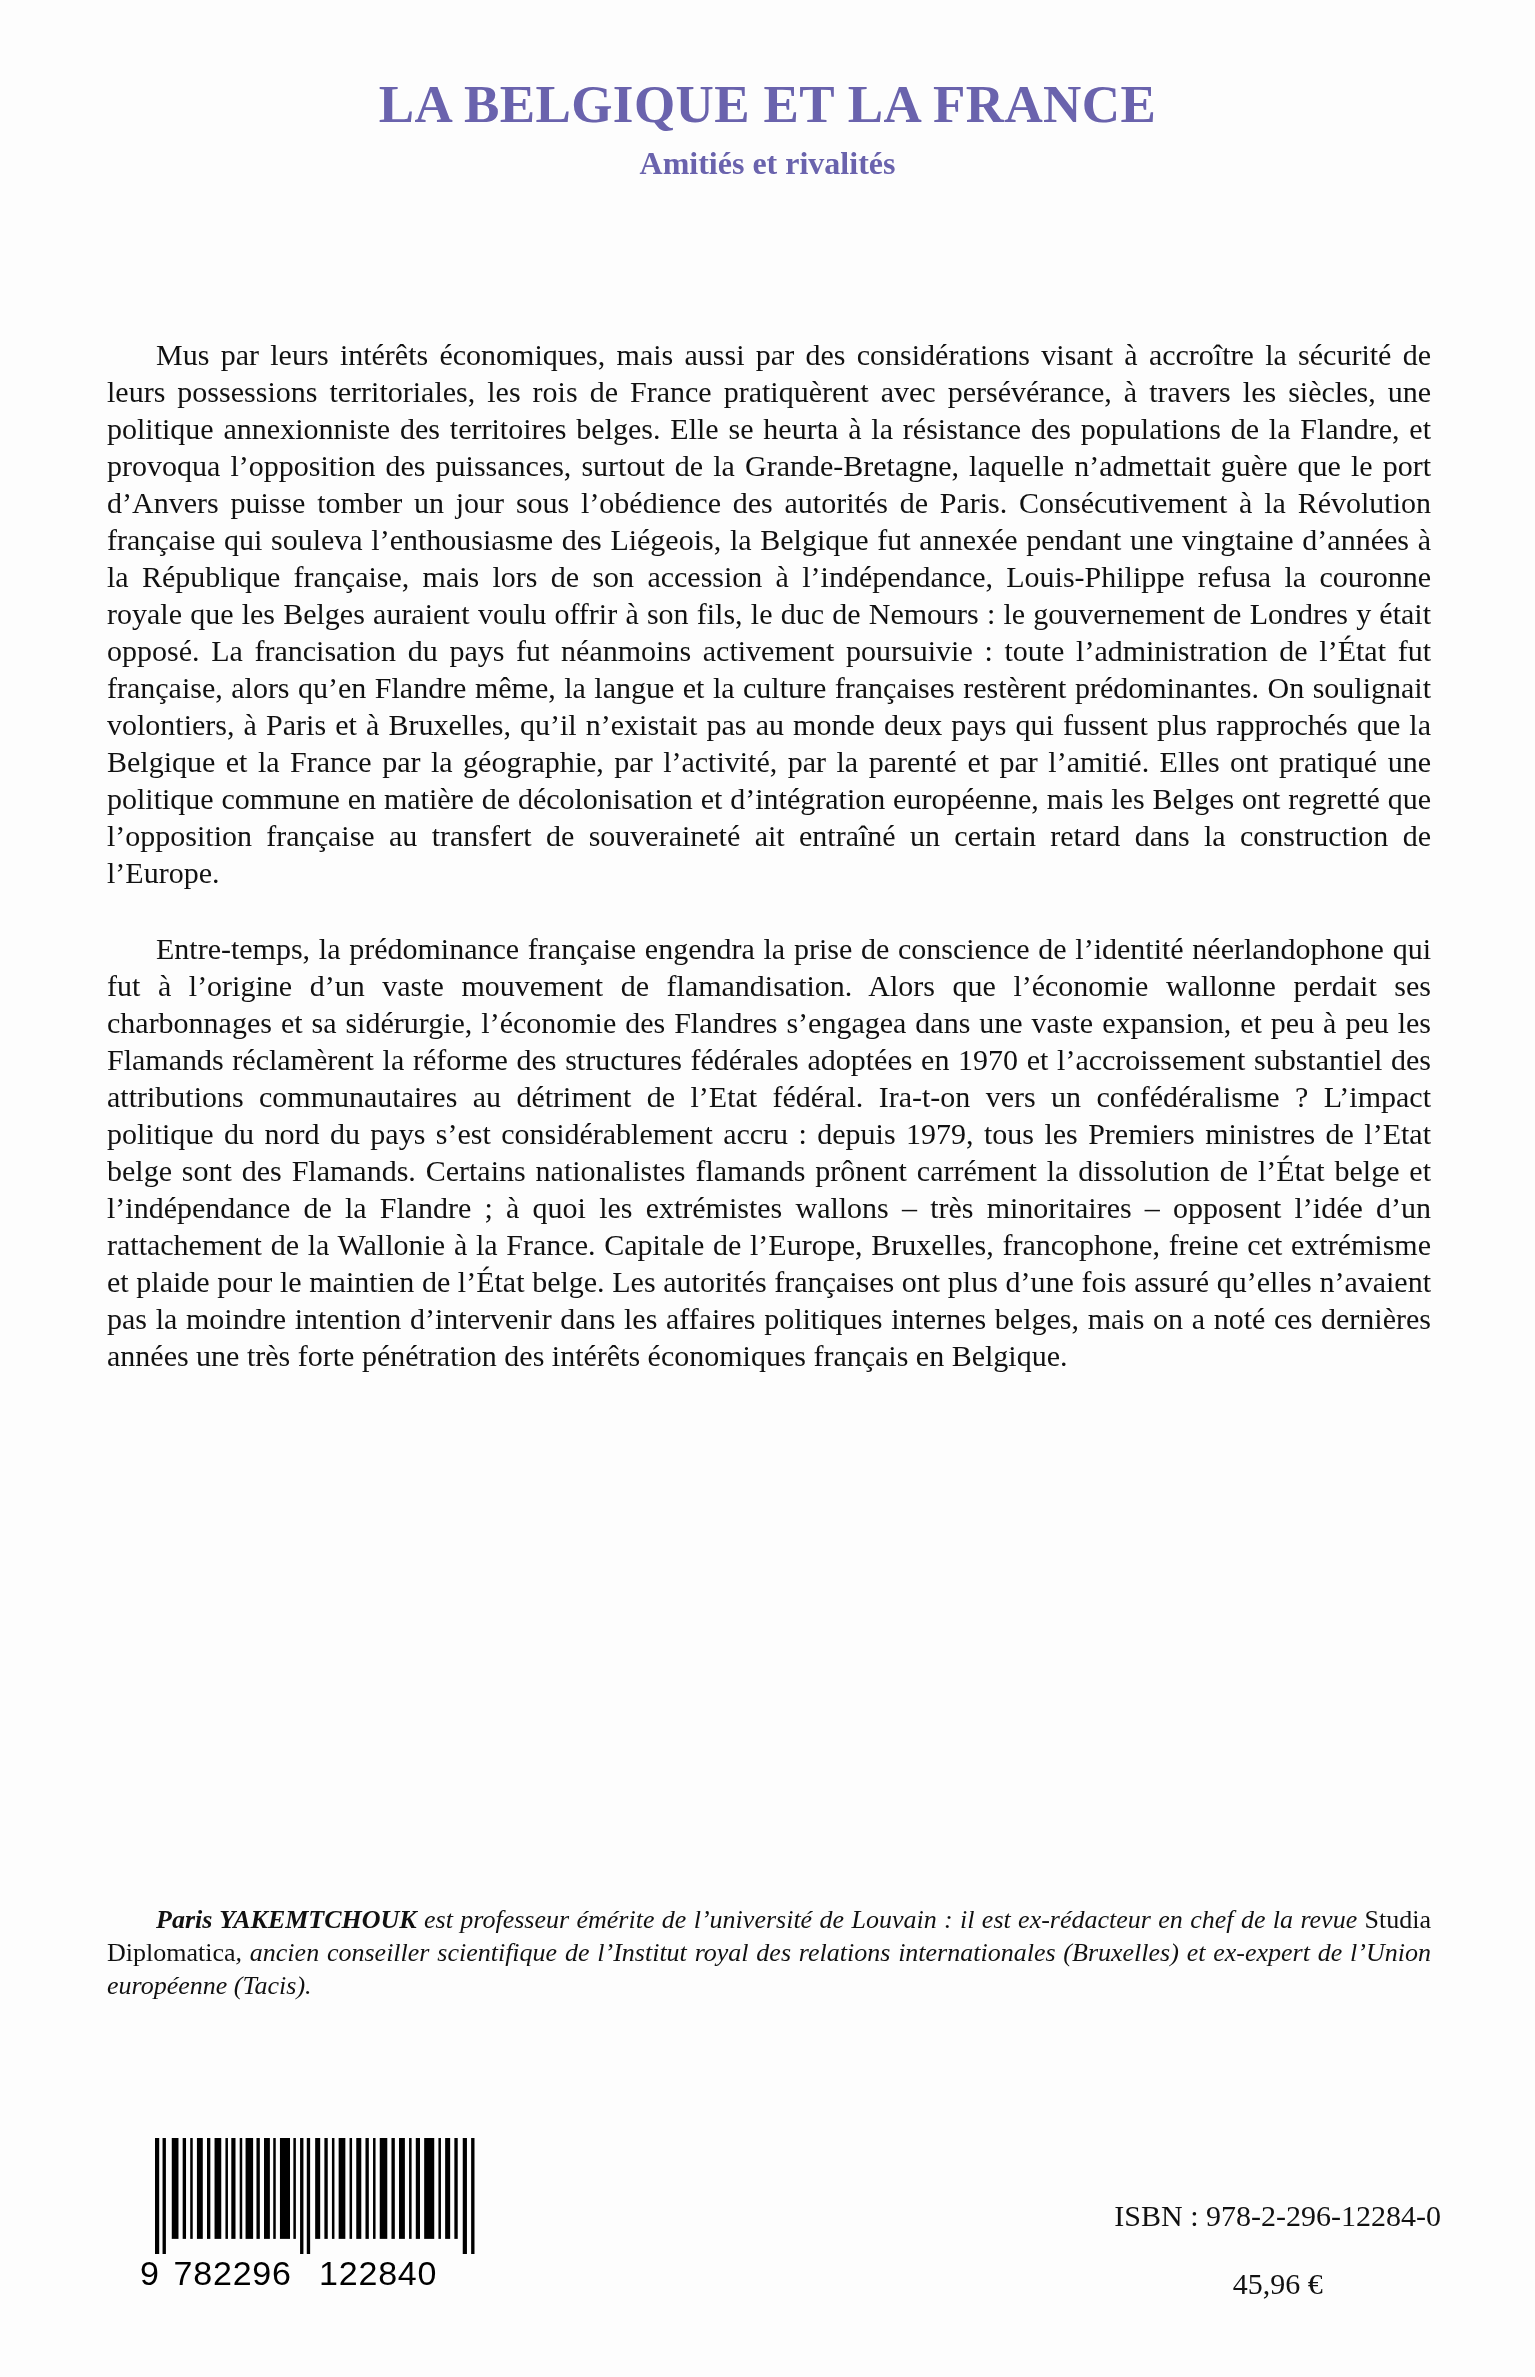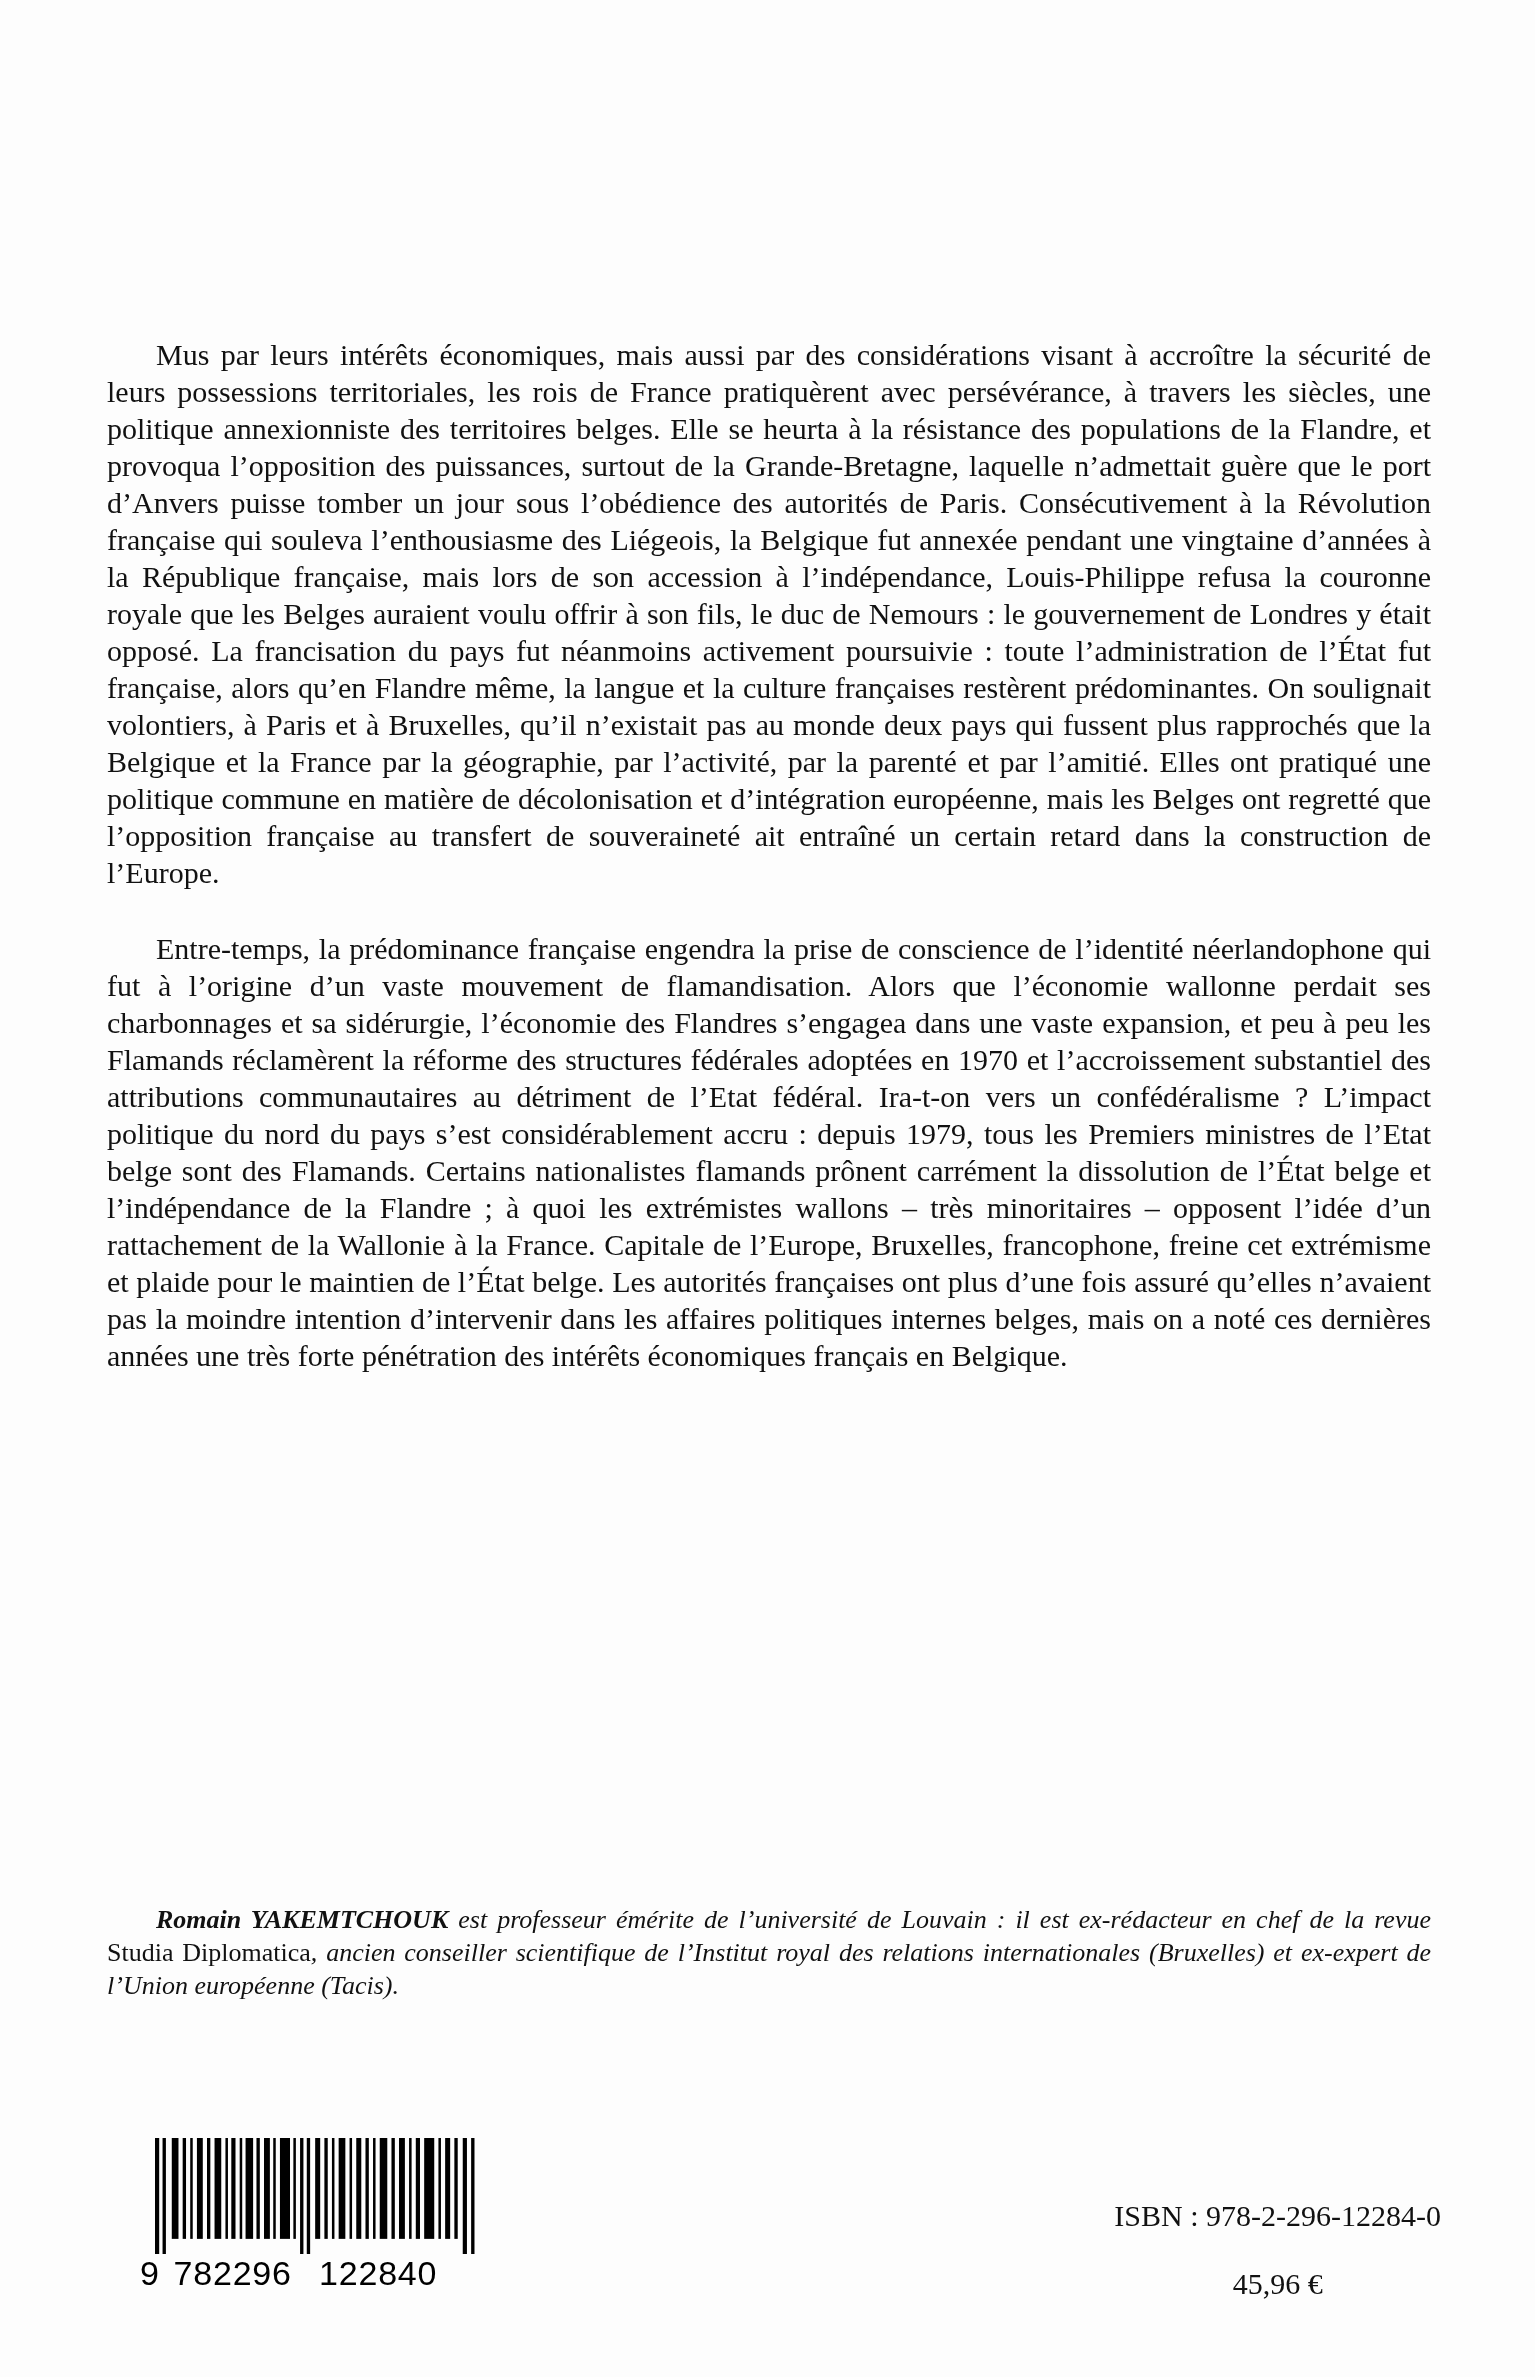--- a/index.html
+++ b/index.html
@@ -134,27 +134,31 @@
     margin-top: 32px;
     color: #111111;
     white-space: nowrap;
   }
 </style>
 </head>
 <body>
 
 <div class="page" style="background: rgb(253, 253, 253);">
 
+  <div class="title-block">
+    <div class="main-title" style="color: rgb(106, 99, 173);">LA BELGIQUE ET LA FRANCE</div>
+    <div class="sub-title" style="color: rgb(106, 99, 173);">Amitiés et rivalités</div>
+  </div>
 
   <div class="body-text">
     <p class="para">Mus par leurs intérêts économiques, mais aussi par des considérations visant à accroître la sécurité de leurs possessions territoriales, les rois de France pratiquèrent avec persévérance, à travers les siècles, une politique annexionniste des territoires belges. Elle se heurta à la résistance des populations de la Flandre, et provoqua l’opposition des puissances, surtout de la Grande-Bretagne, laquelle n’admettait guère que le port d’Anvers puisse tomber un jour sous l’obédience des autorités de Paris. Consécutivement à la Révolution française qui souleva l’enthousiasme des Liégeois, la Belgique fut annexée pendant une vingtaine d’années à la République française, mais lors de son accession à l’indépendance, Louis-Philippe refusa la couronne royale que les Belges auraient voulu offrir à son fils, le duc de Nemours : le gouvernement de Londres y était opposé. La francisation du pays fut néanmoins activement poursuivie : toute l’administration de l’État fut française, alors qu’en Flandre même, la langue et la culture françaises restèrent prédominantes. On soulignait volontiers, à Paris et à Bruxelles, qu’il n’existait pas au monde deux pays qui fussent plus rapprochés que la Belgique et la France par la géographie, par l’activité, par la parenté et par l’amitié. Elles ont pratiqué une politique commune en matière de décolonisation et d’intégration européenne, mais les Belges ont regretté que l’opposition française au transfert de souveraineté ait entraîné un certain retard dans la construction de l’Europe.</p>
     <p class="para">Entre-temps, la prédominance française engendra la prise de conscience de l’identité néerlandophone qui fut à l’origine d’un vaste mouvement de flamandisation. Alors que l’économie wallonne perdait ses charbonnages et sa sidérurgie, l’économie des Flandres s’engagea dans une vaste expansion, et peu à peu les Flamands réclamèrent la réforme des structures fédérales adoptées en 1970 et l’accroissement substantiel des attributions communautaires au détriment de l’Etat fédéral. Ira-t-on vers un confédéralisme ? L’impact politique du nord du pays s’est considérablement accru : depuis 1979, tous les Premiers ministres de l’Etat belge sont des Flamands. Certains nationalistes flamands prônent carrément la dissolution de l’État belge et l’indépendance de la Flandre ; à quoi les extrémistes wallons – très minoritaires – opposent l’idée d’un rattachement de la Wallonie à la France. Capitale de l’Europe, Bruxelles, francophone, freine cet extrémisme et plaide pour le maintien de l’État belge. Les autorités françaises ont plus d’une fois assuré qu’elles n’avaient pas la moindre intention d’intervenir dans les affaires politiques internes belges, mais on a noté ces dernières années une très forte pénétration des intérêts économiques français en Belgique.</p>
   </div>
 
-  <div class="bio"><span class="author-name">Romain YAKEMTCHOUK</span><span> est professeur émérite de l’université de Louvain : il est ex-rédacteur en chef de la revue </span><span class="revue-name">Studia Diplomatica</span><span>, ancien conseiller scientifique de l’Institut royal des relations internationales (Bruxelles) et ex-expert de l’Union européenne (Tacis).</span></div>
+  <div class="bio"><span class="author-name">Paris YAKEMTCHOUK</span><span> est professeur émérite de l’université de Louvain : il est ex-rédacteur en chef de la revue </span><span class="revue-name">Studia Diplomatica</span><span>, ancien conseiller scientifique de l’Institut royal des relations internationales (Bruxelles) et ex-expert de l’Union européenne (Tacis).</span></div>
 
   <div class="barcode-area">
     <svg class="barcode-bars" viewBox="0 0 415 138" preserveAspectRatio="none">
       <rect x="0" y="0" width="5" height="138" fill="#000"></rect>
       <rect x="9" y="0" width="4" height="138" fill="#000"></rect>
       <rect x="20" y="0" width="8" height="120" fill="#000"></rect>
       <rect x="33" y="0" width="4" height="120" fill="#000"></rect>
       <rect x="42" y="0" width="3" height="120" fill="#000"></rect>
       <rect x="50" y="0" width="7" height="120" fill="#000"></rect>
       <rect x="62" y="0" width="4" height="120" fill="#000"></rect>

